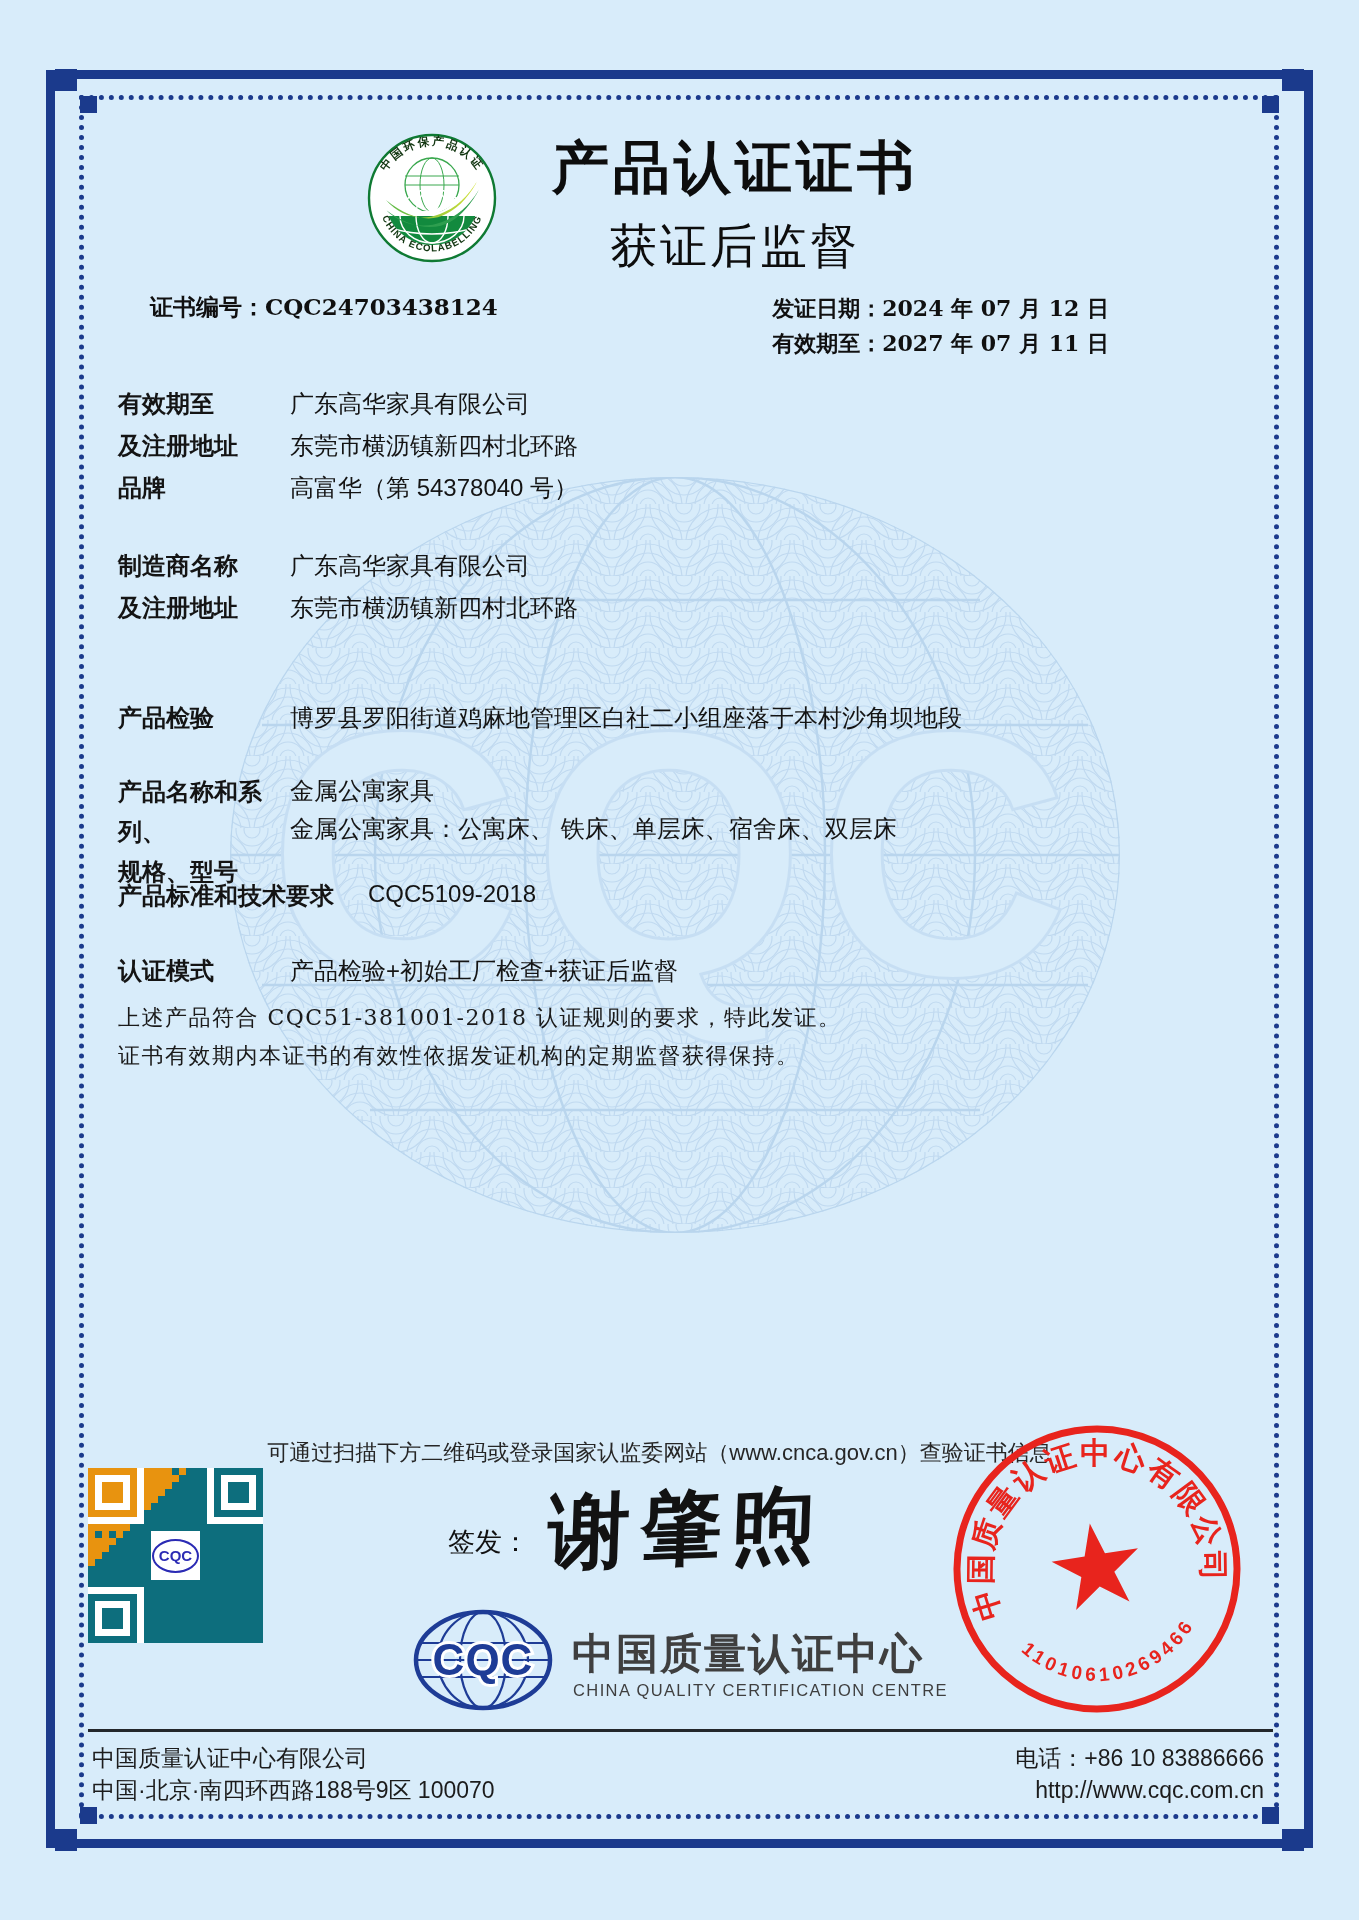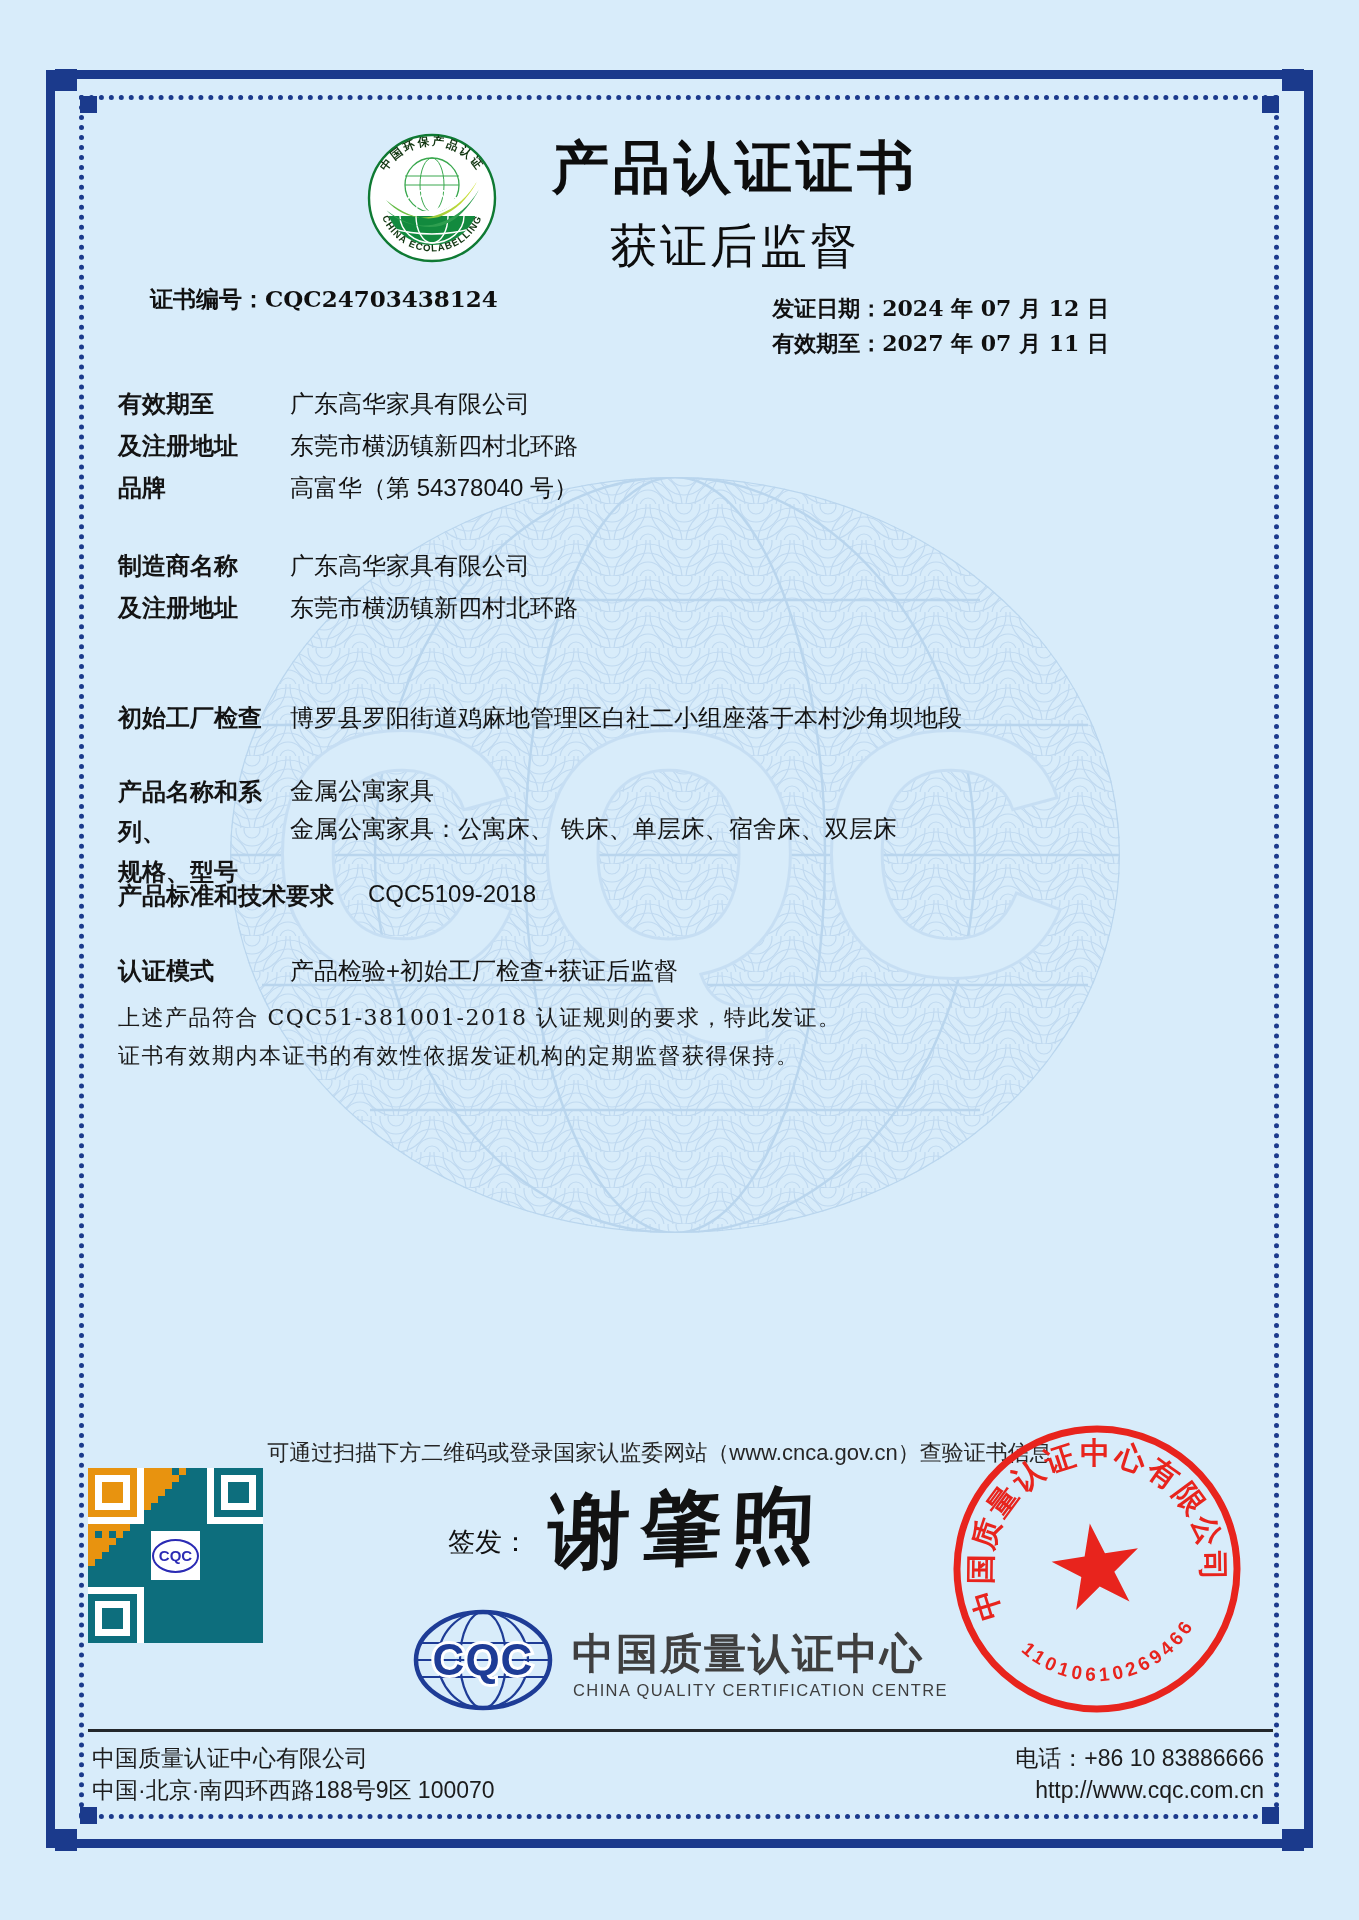--- a/index.html
+++ b/index.html
@@ -15,21 +15,21 @@
   .watermark{position:absolute;left:0;top:0;pointer-events:none;}
 
   
   .eco-logo{position:absolute;left:366px;top:132px;}
   .title-block{position:absolute;left:540px;top:130px;width:390px;text-align:center;color:#0d0d0d;}
   .title-block h1{margin:0;font-size:57px;font-weight:800;letter-spacing:4px;}
   .title-block .subtitle{margin-top:8px;font-size:47px;font-weight:500;letter-spacing:3px;}
 
   .serif{font-family:"DejaVu Serif",serif;}
 
-  .cert-no{position:absolute;left:150px;top:284px;font-size:23px;font-weight:700;color:#101010;}
+  .cert-no{position:absolute;left:150px;top:292px;font-size:23px;font-weight:700;color:#101010;}
   .dates{position:absolute;right:250px;top:291px;font-size:22px;font-weight:700;color:#101010;line-height:35px;text-align:left;}
 
   
   .row{position:absolute;left:118px;right:130px;display:flex;font-size:24px;color:#141414;}
   .row .lbl{width:172px;font-weight:700;flex:none;}
   .row .val{flex:1;}
   .row.wide .lbl{width:250px;}
   .two-line .lbl div{line-height:40px;}
   .two-line .val div{line-height:38px;}
   .para{position:absolute;left:118px;right:130px;font-size:22px;color:#1a1a1a;letter-spacing:1.5px;font-weight:500;}
@@ -182,21 +182,21 @@
   </div>
   <div class="row" style="top:550px">
     <div class="lbl">制造商名称</div>
       <div class="val">广东高华家具有限公司</div>
   </div>
   <div class="row" style="top:592px">
     <div class="lbl">及注册地址</div>
       <div class="val">东莞市横沥镇新四村北环路</div>
   </div>
   <div class="row" style="top:702px">
-    <div class="lbl">初始工厂检查</div>
+    <div class="lbl">产品检验</div>
       <div class="val">博罗县罗阳街道鸡麻地管理区白社二小组座落于本村沙角坝地段</div>
   </div>
   <div class="row two-line" style="top:772px">
     <div class="lbl">
       <div>产品名称和系列、</div>
       <div>规格、型号</div>
     </div>
     <div class="val">
       <div>金属公寓家具</div>
       <div>金属公寓家具：公寓床、 铁床、单层床、宿舍床、双层床</div>

